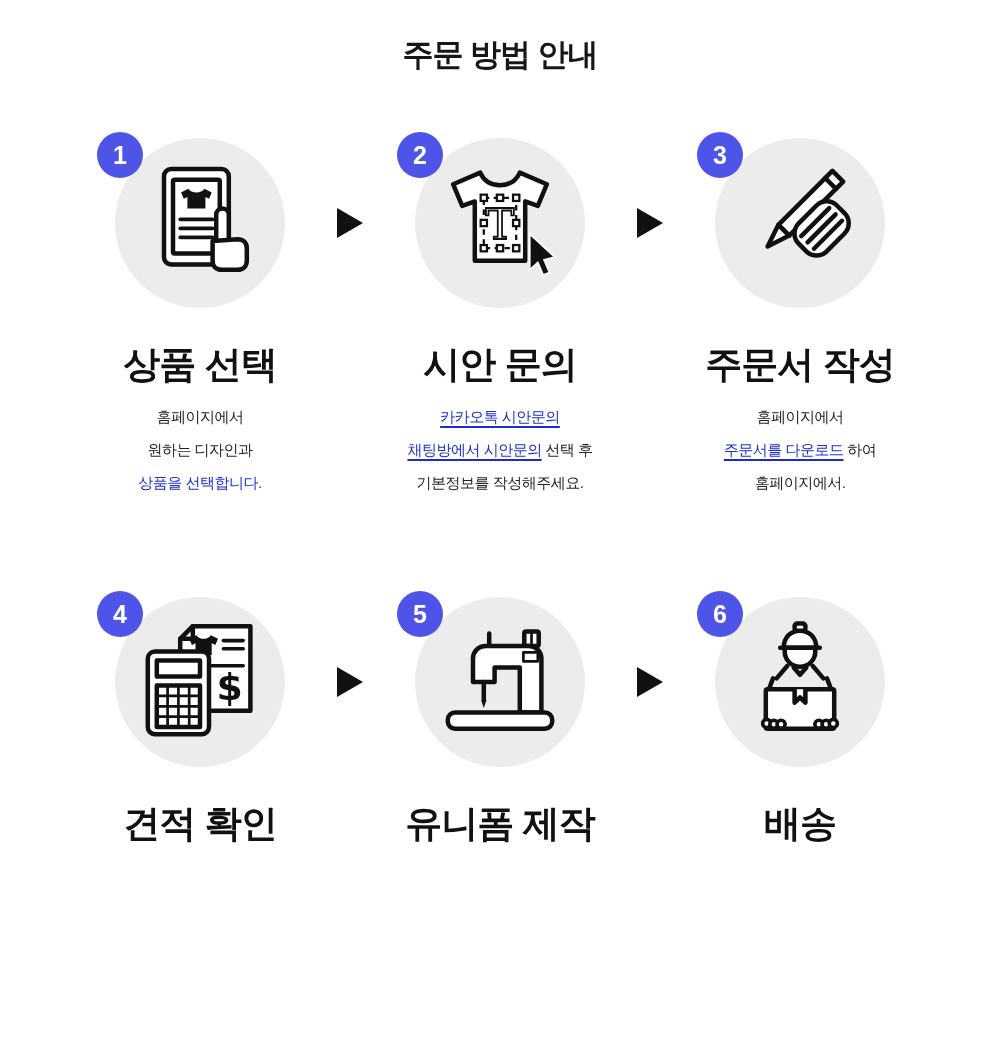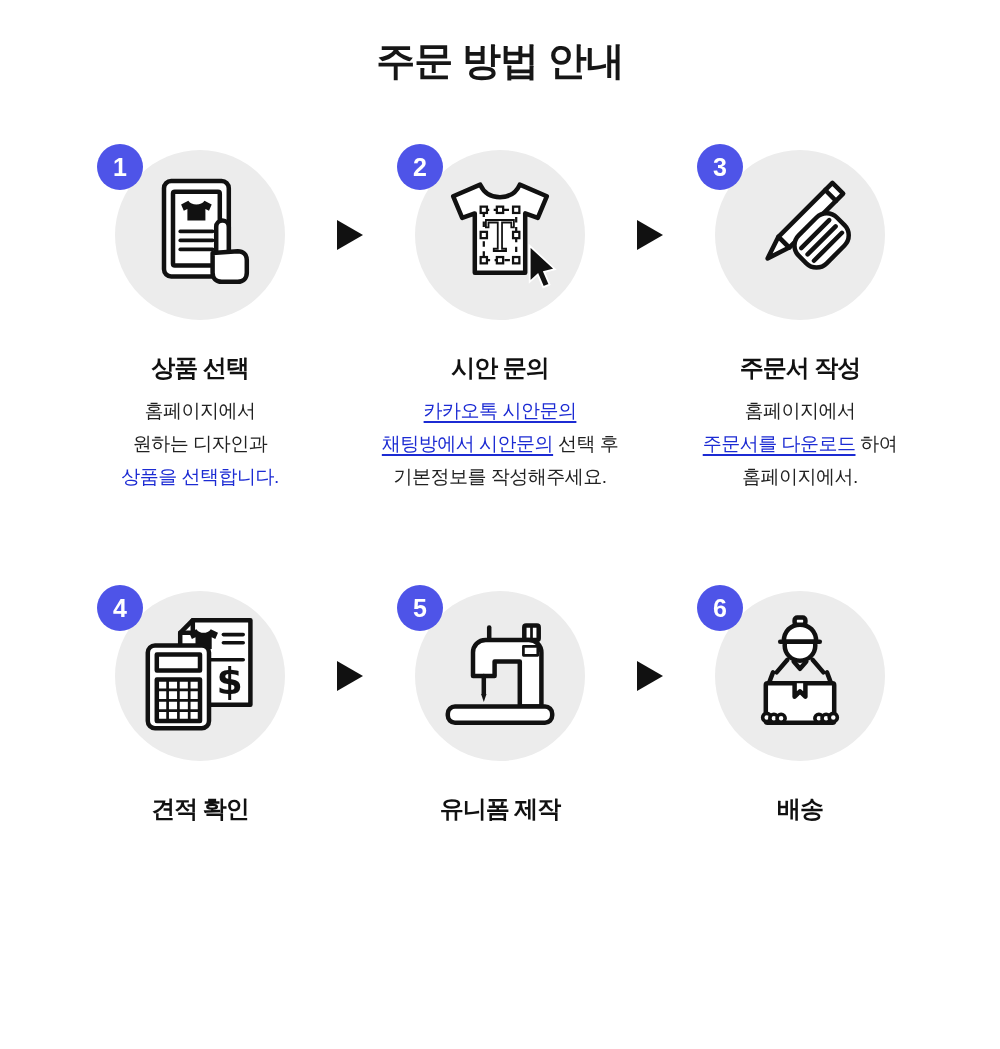--- a/index.html
+++ b/index.html
@@ -8,21 +8,21 @@
     --circle-bg:#ececec;
     --text:#1a1a1a;
   }
   html,body{margin:0;padding:0;}
   body{
     width:1000px;height:1049px;background:#ffffff;
     font-family:"Liberation Sans","DejaVu Sans",sans-serif;
     color:var(--text);overflow:hidden;
   }
   .page-title{
-    text-align:center;font-size:39px;font-weight:700;
+    text-align:center;font-size:31px;font-weight:700;
     padding-top:34px;margin:0;letter-spacing:-1px;color:#161616;
   }
   .row{
     position:relative;width:900px;margin:0 auto;display:flex;
   }
   .row.first{margin-top:56px;}
   .row.second{margin-top:92px;}
   .step{width:300px;text-align:center;}
   .icon-area{position:relative;height:188px;}
   .gray-circle{
@@ -30,24 +30,24 @@
     border-radius:50%;background:var(--circle-bg);
     display:flex;align-items:center;justify-content:center;
   }
   .gray-circle svg{width:126px;height:126px;}
   .badge{
     position:absolute;left:47px;top:0;width:46px;height:46px;border-radius:50%;
     background:var(--badge-bg);color:#fff;font-size:25px;font-weight:700;
     display:flex;align-items:center;justify-content:center;z-index:2;
   }
   .step-title{
-    margin:20px 0 0 0;font-size:24px;font-weight:700;color:#111;letter-spacing:-1px;
+    margin:20px 0 0 0;font-size:37px;font-weight:700;color:#111;letter-spacing:-1px;
   }
   .step-desc{
-    margin:10px 0 0 0;font-size:19px;line-height:33px;color:#222;letter-spacing:-0.5px;
+    margin:10px 0 0 0;font-size:15px;line-height:33px;color:#222;letter-spacing:-0.5px;
   }
   .step-desc .line{display:block;}
   .seg-b{color:var(--blue);}
   .seg-bu{color:var(--blue);text-decoration:underline;text-underline-offset:4px;text-decoration-thickness:1.5px;}
   .seg-u{text-underline-offset:4px;text-decoration-thickness:1.5px;}
   .arrow{
     position:absolute;top:76px;width:32px;height:30px;
     display:flex;align-items:center;justify-content:center;
   }
   .arrow.a1{left:284px;}

